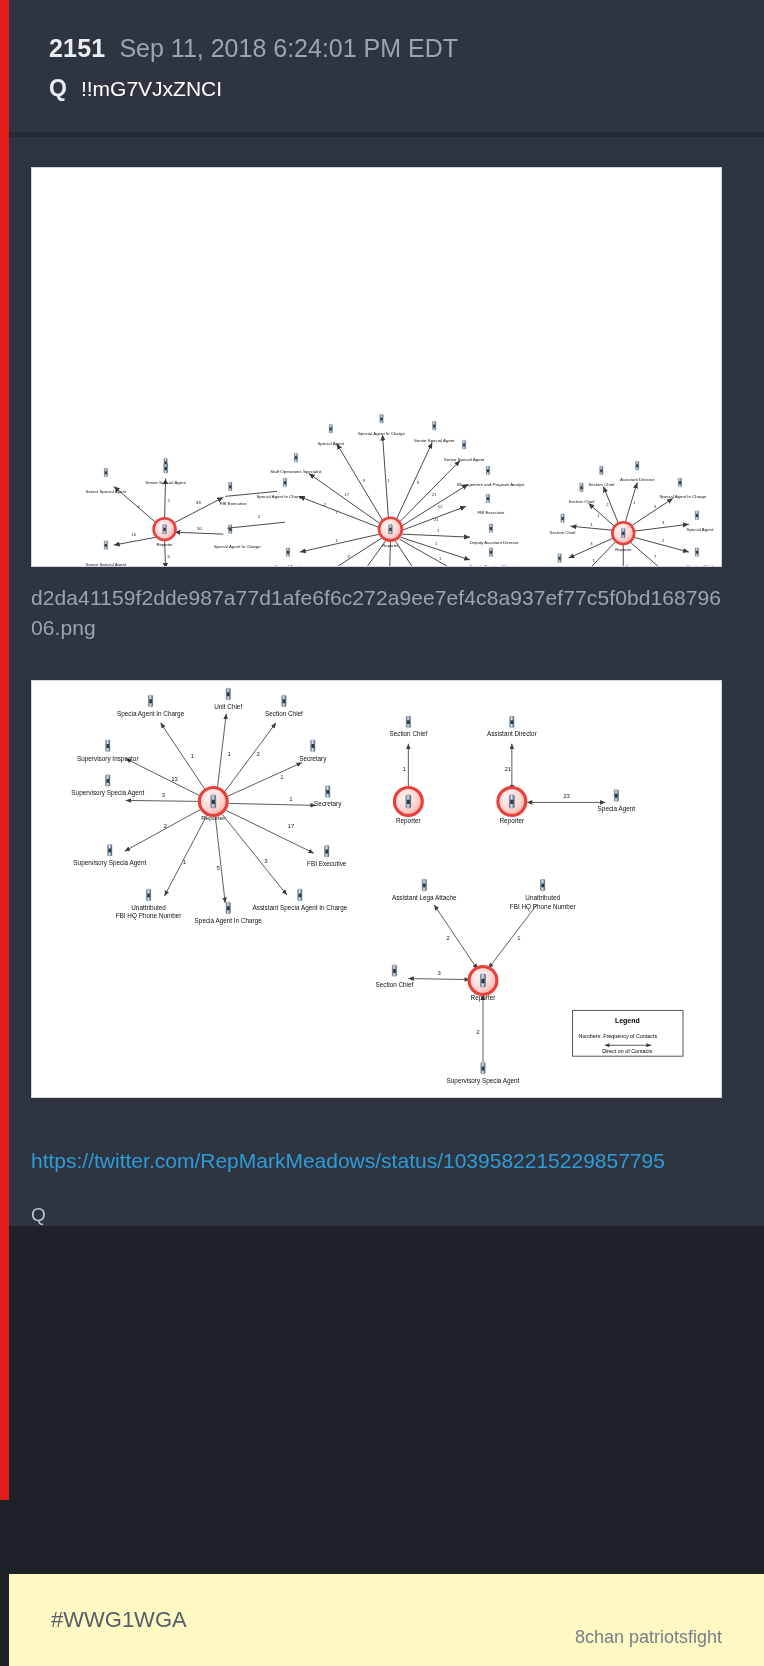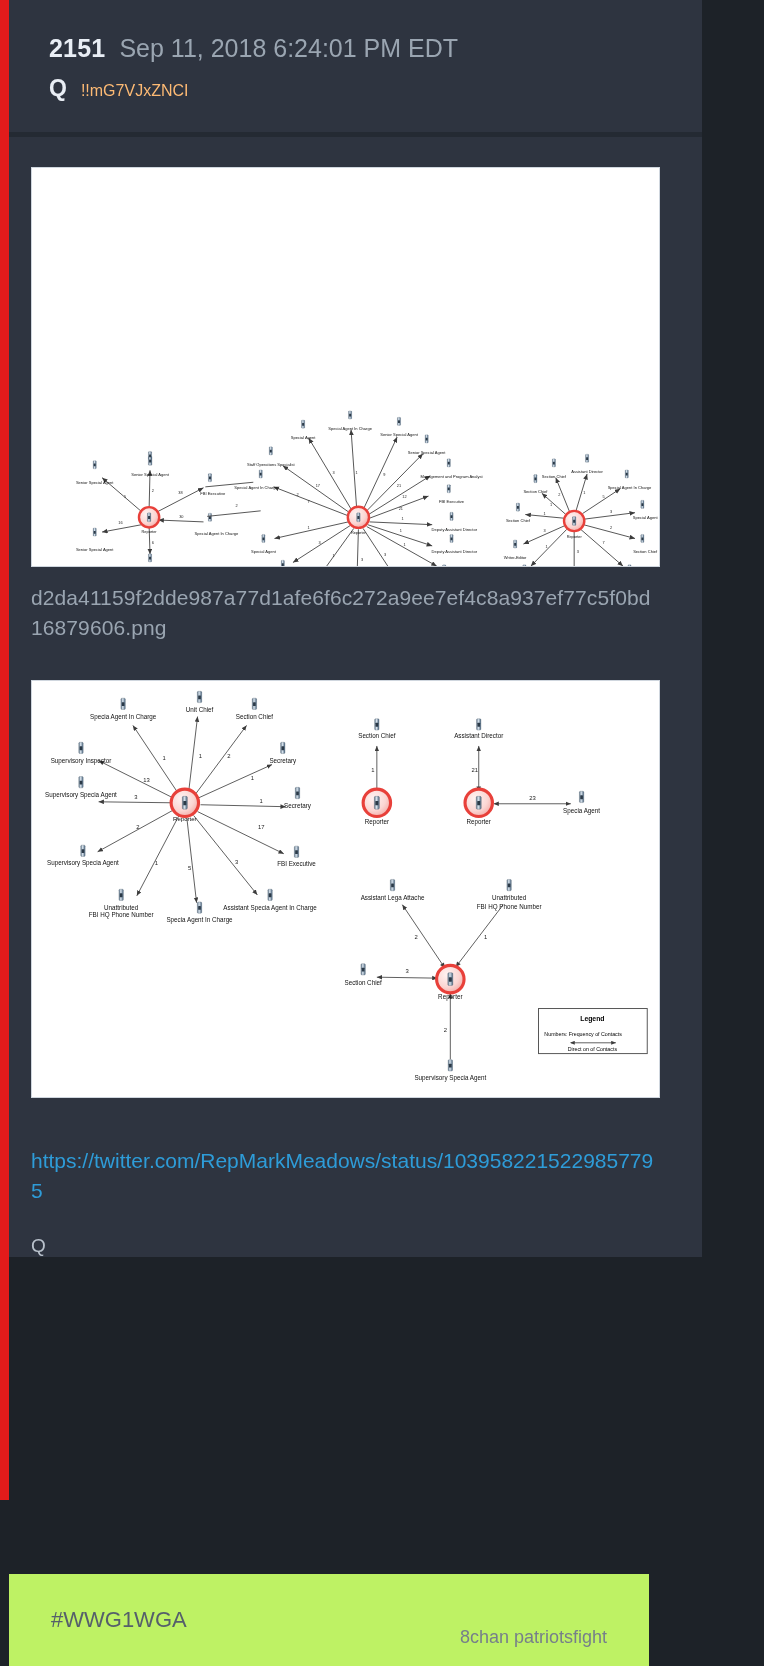--- a/index.html
+++ b/index.html
@@ -5,46 +5,46 @@
   * { box-sizing: border-box; }
   html, body { margin:0; padding:0; }
   body {
     width: 764px; height: 1666px;
     background: #22272e;
     font-family: "Liberation Sans", sans-serif;
     overflow: hidden;
   }
   .page { position:relative; width:764px; height:1666px; background:#1d2228; }
   .edge-bar { position:absolute; left:0; top:0; width:9px; height:1500px; background:#e21b1b; }
-  .card { position:absolute; left:9px; top:0; width:693px; background:#2e3440; }
+  .card { position:absolute; left:9px; top:0; width:755px; background:#2e3440; }
 
   
   .post-header { padding:34px 40px 30px 40px; background:#2e3440; }
   .hdr-line1 { display:flex; align-items:baseline; gap:14px; }
   .post-no { font-size:25px; font-weight:bold; color:#e9eef5; letter-spacing:.2px; }
   .post-date { font-size:25px; color:#9aa5b1; }
   .hdr-line2 { display:flex; align-items:baseline; gap:14px; margin-top:12px; }
   .q-name { font-size:23px; font-weight:bold; color:#e9eef5; }
-  .q-trip { font-size:16px; color:#fdba74; }
+  .q-trip { font-size:21px; color:#ffffff; }
   .hdr-div { height:5px; background:#242a33; }
 
   .body-wrap { padding:30px 42px 0 22px; }
 
   
   .img-frame { background:#ffffff; border:1px solid #cfd6de; width:100%; position:relative; overflow:hidden; }
   .img1 { height:400px; }
   .img2 { height:418px; }
 
   .filename { font-size:21px; color:#9aa5b1; line-height:1.45; word-break:break-all; margin:16px 0 0 0; letter-spacing:.1px; }
 
   .links { margin-top:48px; }
   .link { display:block; font-size:21px; color:#2e9cd8; line-height:1.45; word-break:break-all; text-decoration:none; }
   .qsig { font-size:19px; color:#b9c2cc; margin-top:28px; }
 
-  .footer { position:absolute; left:9px; bottom:0; width:640px; height:92px; background:#bef264; display:flex; align-items:center; justify-content:space-between; padding:0 42px; }
+  .footer { position:absolute; left:9px; bottom:0; width:755px; height:92px; background:#fef9c3; display:flex; align-items:center; justify-content:space-between; padding:0 42px; }
   .footer-left { font-size:22px; color:#555f6b; }
   .footer-right { font-size:18px; color:#767f8a;margin-top:34px; }
 
   
   svg.diagram { display:block; width:100%; height:100%; background:#fff; }
   .nodelbl { font-family:"Liberation Sans", sans-serif; fill:#111; }
   .edgelbl { font-family:"Liberation Sans", sans-serif; fill:#222; }
   .edge { stroke:#4a4a4a; fill:none; }
   .legendbox { fill:#fff; stroke:#555; stroke-width:1; }
   .legend-title { font-family:"Liberation Sans", sans-serif; font-weight:bold; fill:#000; text-anchor:middle; }

